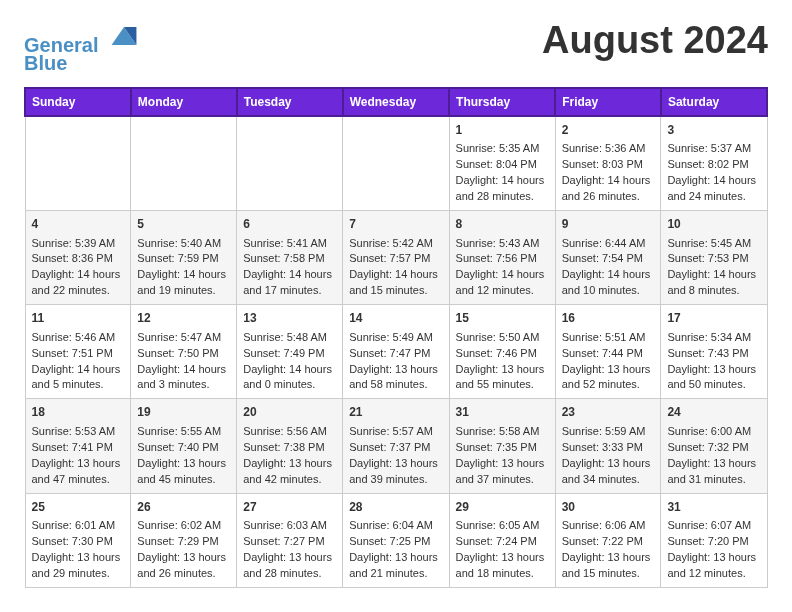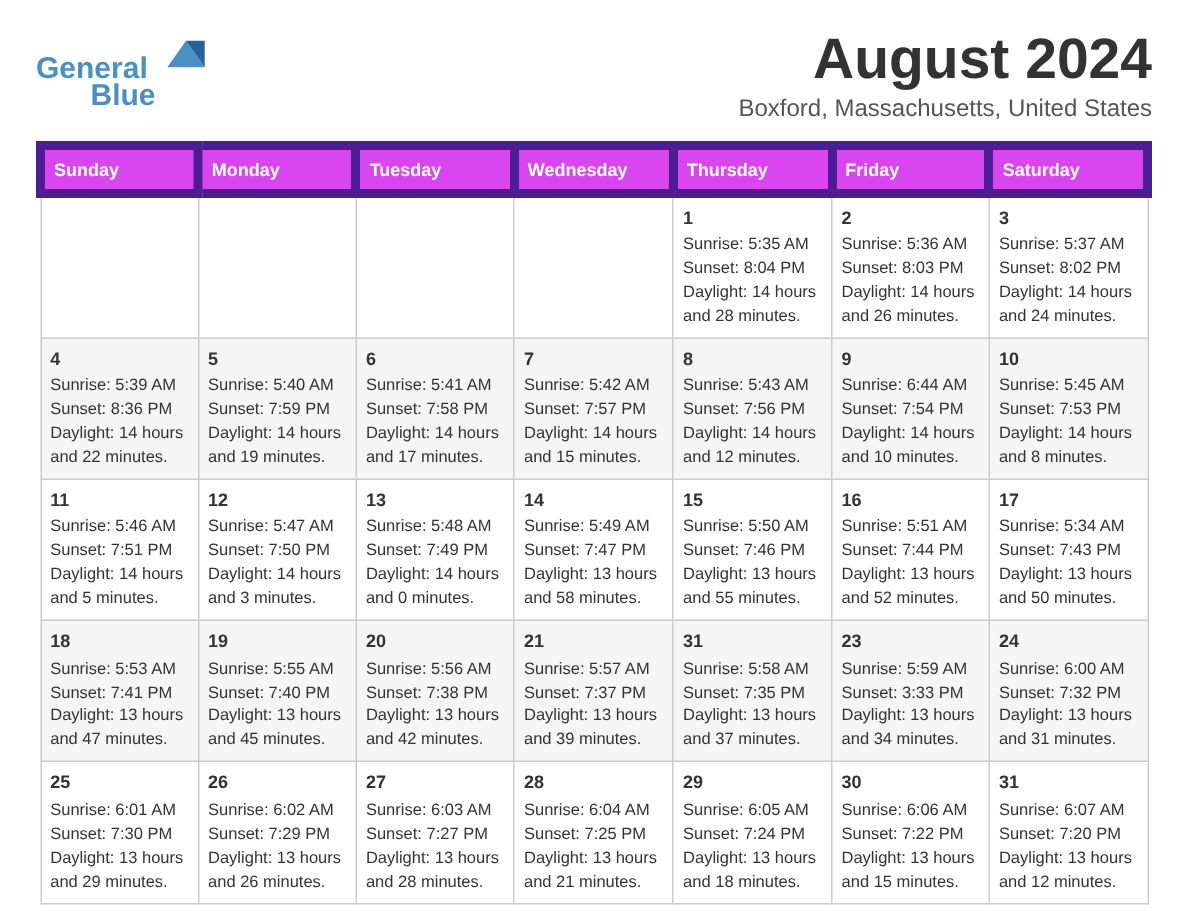--- a/index.html
+++ b/index.html
@@ -48,27 +48,27 @@
       font-size: 16px;
       color: #555;
       margin-top: 2px;
     }
     .calendar-table {
       width: 100%;
       border-collapse: collapse;
       font-size: 11px;
     }
     .calendar-table thead tr th {
-      background-color: #d946ef;
+      background-color: #6d28d9;
       color: #fff;
       padding: 6px 6px;
       text-align: left;
       font-size: 12px;
       font-weight: bold;
-      border: 6px solid #4c1d95;
+      border: 2px solid #4c1d95;
     }
     .calendar-table tbody tr td {
       border: 1px solid #ccc;
       vertical-align: top;
       padding: 5px 5px 5px 6px;
       width: 107px;
       min-height: 80px;
       height: 80px;
       background: #fff;
       color: #333;
@@ -97,26 +97,25 @@
     <div>
       <div style="display:flex;align-items:center;">
         <div class="logo-text">
           <span>General</span>
           <svg class="logo-icon" viewBox="0 0 36 36" xmlns="http://www.w3.org/2000/svg">
             <polygon points="4,28 18,8 32,28" fill="#4a90c4"></polygon>
             <polygon points="18,8 32,8 32,28" fill="#2a5fa0"></polygon>
           </svg>
         </div>
       </div>
-      <div class="logo-text" style="color:#4a90c4;font-size:20px;font-weight:bold;margin-top:-6px;text-align:center;">Blue</div>
+      <div class="logo-text" style="color:#4a90c4;font-size:20px;font-weight:bold;margin-top:-6px;">Blue</div>
     </div>
   </div>
   <div class="title-block">
     <div class="month-title">August 2024</div>
-    <div class="location-title">Boxford, Massachusetts, United States</div>
   </div>
 </div>
 
 <table class="calendar-table">
   <thead>
     <tr>
     <th>Sunday</th>
         <th>Monday</th>
         <th>Tuesday</th>
         <th>Wednesday</th>

